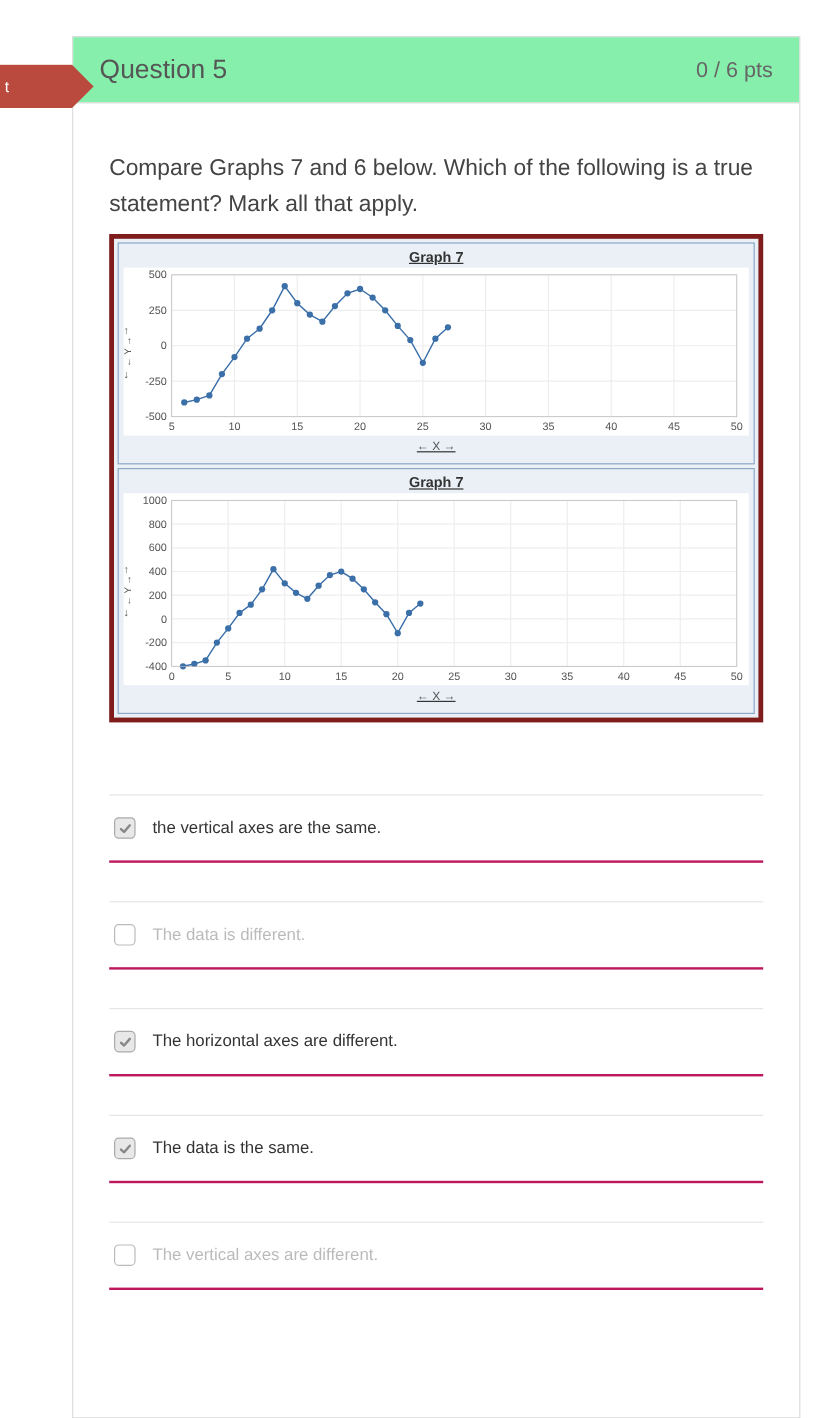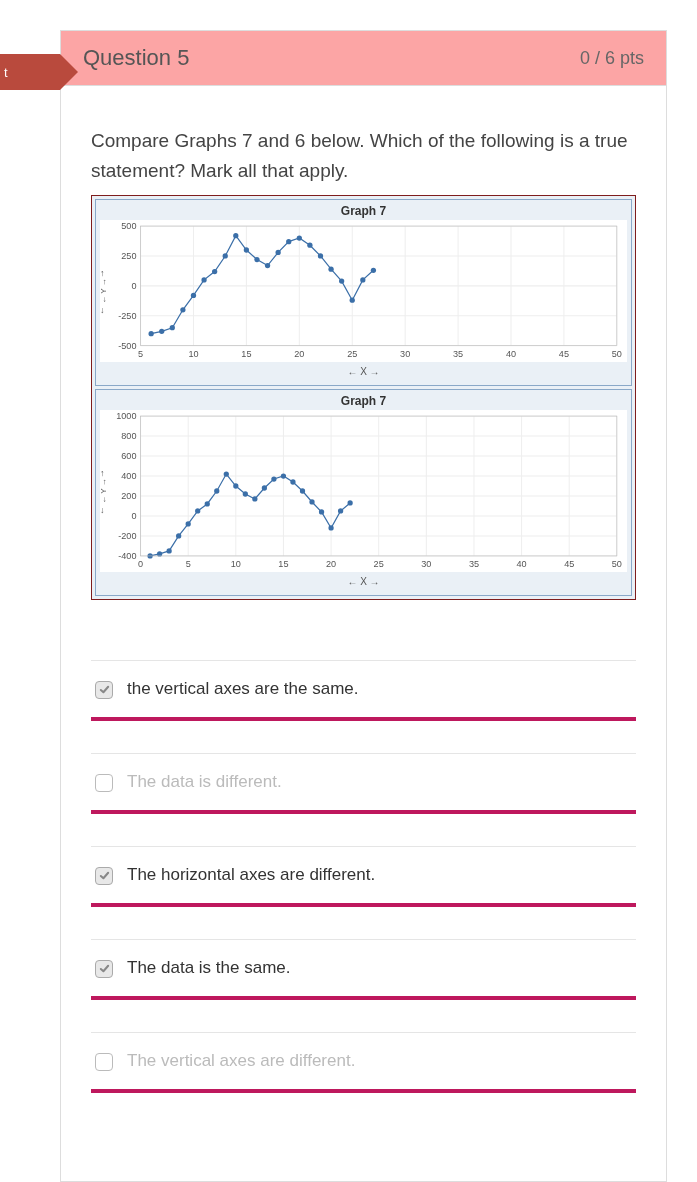--- a/index.html
+++ b/index.html
@@ -19,21 +19,21 @@
     bottom: 0;
     border: 1px solid #ddd;
     background: #fff;
   }
   .question-header {
     display: flex;
     justify-content: space-between;
     align-items: center;
     padding: 14px 22px;
     border-bottom: 1px solid #ddd;
-    background: #fca5a5;
+    background: #86efac;
   }
   .question-title {
     font-size: 22px;
     font-weight: 400;
     color: #555;
   }
   .question-points {
     font-size: 18px;
     color: #666;
   }
@@ -65,23 +65,24 @@
     padding: 40px 30px 20px 30px;
   }
   .prompt {
     font-size: 19px;
     color: #444;
     line-height: 1.6;
     margin-bottom: 8px;
     font-weight: 400;
   }
   .charts-frame {
-    border: 1px solid #7f1d1d;
+    border: 4px solid #7f1d1d;
     background: #eaf0f6;
     padding: 3px;
+    text-decoration: underline;
   }
   .chart-box {
     border: 1px solid #8aa8c8;
     background: #eaf0f6;
     padding: 4px 4px 8px 4px;
     margin-bottom: 3px;
     position: relative;
   }
   .chart-box:last-child { margin-bottom: 0; }
   .chart-title {
@@ -117,26 +118,26 @@
   .plot .grid line { stroke: #eee; stroke-width: 1; }
   .plot .axis text { font-size: 9px; fill: #555; }
   .plot .series path { fill: none; stroke: #3b6fa8; stroke-width: 1.2; }
   .plot .series circle { fill: #3b6fa8; r: 2.6; }
   .plot .plot-border { fill: none; stroke: #bbb; stroke-width: 0.6; }
   .answers {
     margin-top: 60px;
   }
   .answer-row {
     display: flex;
-    align-items: flex-end;
+    align-items: flex-start;
     gap: 14px;
     padding: 18px 4px;
     border-top: 1px solid #e5e5e5;
-    border-bottom: 4px solid #be185d;
-    font-size: 17px;
+    border-bottom: 2px solid #be185d;
+    font-size: 14px;
   }
   .answer-row + .answer-row { margin-top: 32px; }
   .checkbox {
     width: 18px;
     height: 18px;
     border: 1px solid #bbb;
     border-radius: 4px;
     background: #fff;
     display: inline-flex;
     align-items: center;

